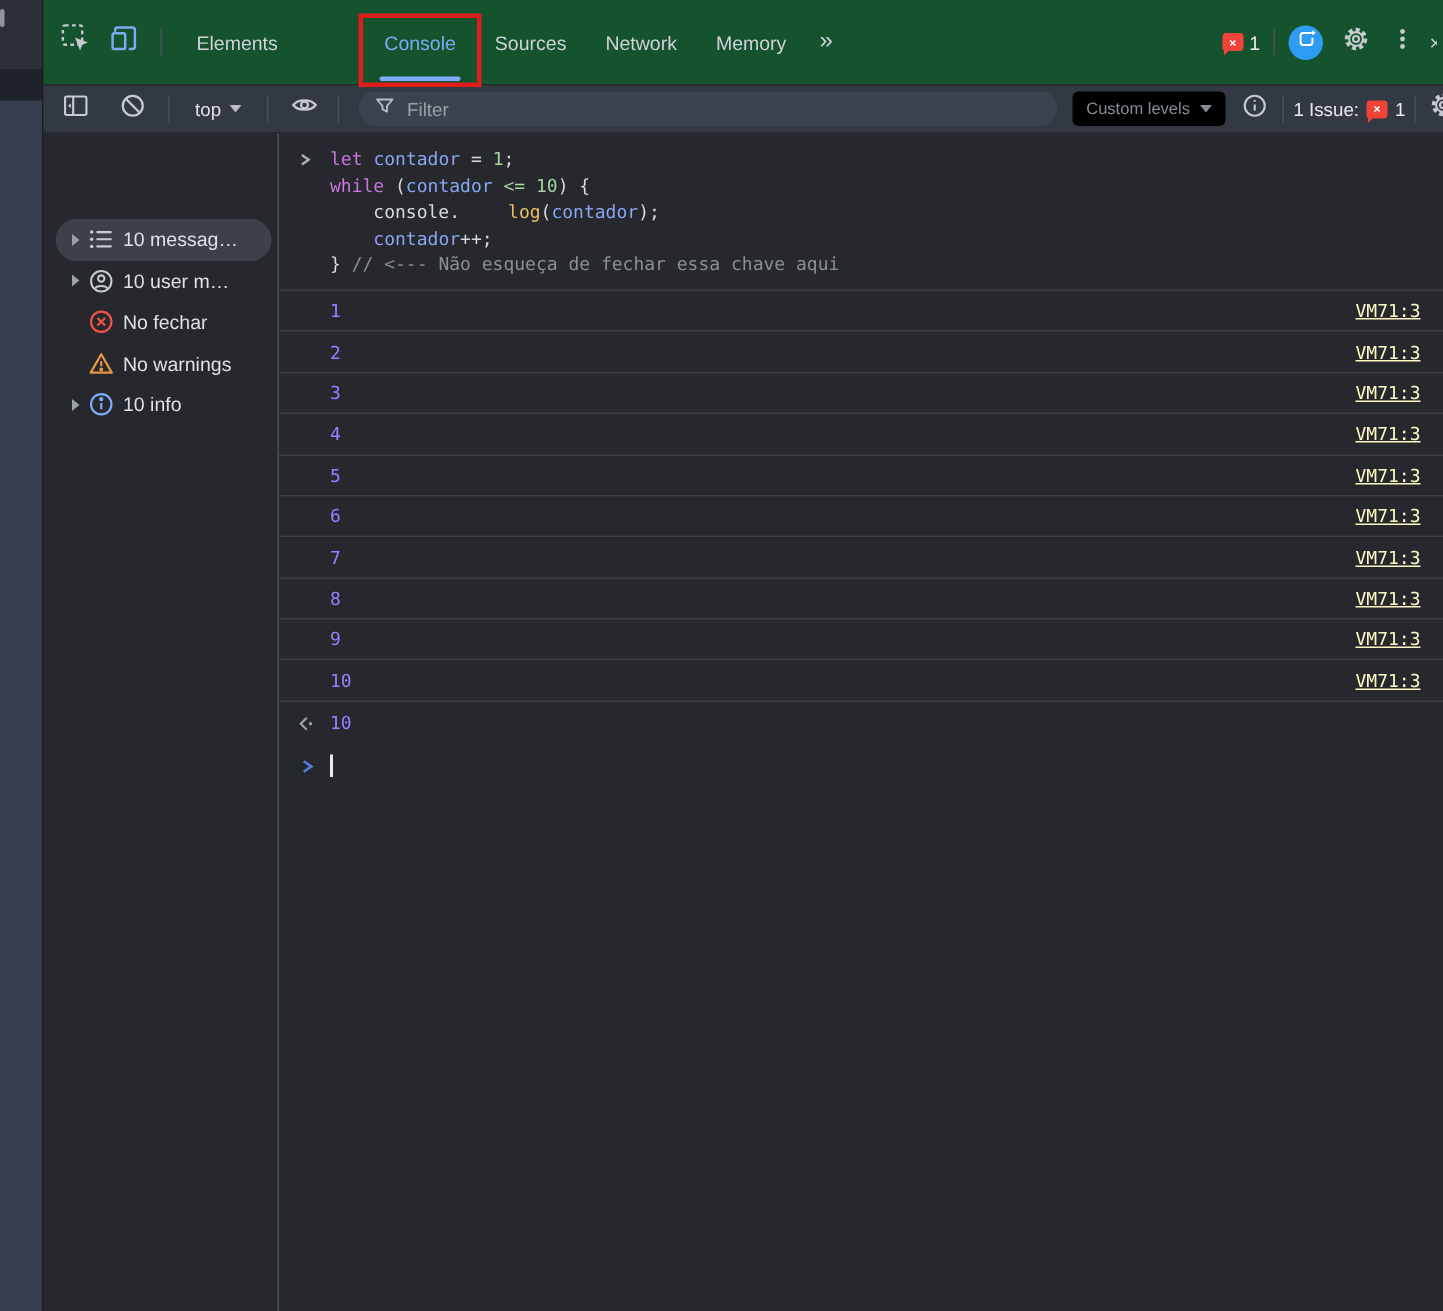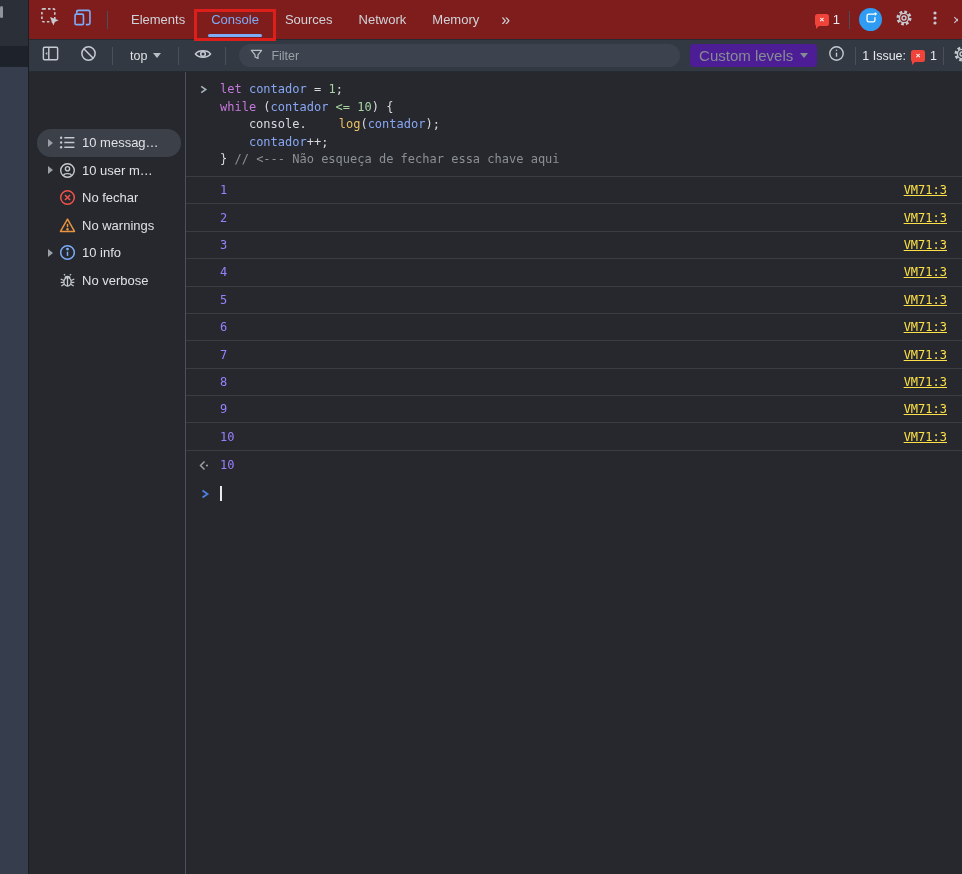--- a/index.html
+++ b/index.html
@@ -10,27 +10,27 @@
   .page-strip { position:absolute; left:0; top:0; width:28px; height:874px; background:#363d4c; }
   .strip-top  { position:absolute; top:0; left:0; width:28px; height:46px; background:#2a2f38; }
   .strip-mid  { position:absolute; top:46px; left:0; width:28px; height:21px; background:#1e222a; }
   .strip-sliver { position:absolute; top:6px; left:0; width:3px; height:12px; background:#8f949c; border-radius:2px; }
 
   
   .devtools { position:absolute; left:28px; top:0; width:934px; height:874px;
               display:flex; flex-direction:column; background:#26282d; border-left:1px solid #1b1e23; }
 
   
-  .tabbar { height:40px; flex-shrink:0; background:#7f1d1d; border-bottom:1px solid #262a31;
+  .tabbar { height:57px; flex-shrink:0; background:#14532d; border-bottom:1px solid #262a31;
             display:flex; align-items:center; position:relative; }
   .icon-btn { width:26px; height:26px; display:flex; align-items:center; justify-content:center; flex-shrink:0; }
   .vsep { width:1px; height:18px; background:#4a4f58; flex-shrink:0; }
   .tabs { display:flex; height:100%; align-items:stretch; margin-left:10px; }
   .tab { padding:0 13px; font-size:13px; color:#cfd3d8; display:flex; align-items:center; position:relative; cursor:default; }
-  .tab.active { color:#7cacf8; }
+  .tab.active { color:#7cacf8;margin-left:45px; }
   .tab.active::after { content:""; position:absolute; left:10px; right:10px; bottom:2px; height:3px;
                        background:#7cacf8; border-radius:2px; }
   .tab.active::before { content:""; position:absolute; top:9px; bottom:-2px; left:-4px; right:-4px;
                         border:3px solid #dc1f1a; z-index:30; pointer-events:none; }
   .more-tabs { color:#cfd3d8; font-size:16px; padding:0 9px; letter-spacing:-1px; }
   .tabbar-right { margin-left:auto; display:flex; align-items:center; gap:9px; padding-right:4px; }
   .msg-badge { display:flex; align-items:center; gap:4px; color:#e8eaed; font-size:13px; }
   .badge-ico { width:14px; height:12px; background:#f0443b; border-radius:2.5px; position:relative;
                color:#fff; font-size:8px; font-weight:bold; display:flex; align-items:center; justify-content:center;
                font-family:"Liberation Sans",sans-serif; }
@@ -45,21 +45,21 @@
   .toolbar2 { height:32px; flex-shrink:0; background:#333942; border-bottom:1px solid #262a31;
               display:flex; align-items:center; padding-left:8px; position:relative; overflow:hidden; gap:6px; }
   .ctx-dd { display:flex; align-items:center; gap:6px; color:#dfe1e5; font-size:12.5px; padding:0 6px; }
   .caret { width:0; height:0; border-left:4.5px solid transparent; border-right:4.5px solid transparent;
            border-top:5px solid #b9bec5; }
   .filter-pill { flex:1; height:23px; background:#3d434e; border-radius:12px;
                  display:flex; align-items:center; gap:8px; padding:0 11px; margin:0 4px; min-width:0; }
   .filter-pill input { background:transparent; border:none; outline:none; color:#dfe1e5;
                        font-size:12.5px; width:100%; font-family:"Liberation Sans",sans-serif; }
   .filter-pill input::placeholder { color:#9aa0a6; }
-  .custom-levels { height:23px; background:#4c1d95; border-radius:4px; color:#868c94; font-size:15px;
+  .custom-levels { height:23px; background:#000000; border-radius:4px; color:#868c94; font-size:11px;
                    display:flex; align-items:center; gap:7px; padding:0 9px; flex-shrink:0; }
   .custom-levels .caret { border-top-color:#868c94; }
   .issues { display:flex; align-items:center; gap:5px; color:#e8eaed; font-size:12.5px; flex-shrink:0; }
   .gear-clip { flex-shrink:0; width:10px; overflow:hidden; margin-left:2px; }
 
   
   .console-body { flex:1; display:flex; min-height:0; }
   .sidebar { width:157px; flex-shrink:0; border-right:1px solid #4a5160; padding-top:9px; }
   .side-item { height:27.5px; display:flex; align-items:center; padding-left:7px;
                margin:0 4px 0 8px; border-radius:14px; font-size:13px; color:#dfe1e5; cursor:default; }
@@ -81,21 +81,21 @@
   .tk-cmp { color:#a8d5a2; }
   .tk-fn  { color:#e9c062;margin-left:32px; }
   .tk-op  { color:#d7dae0; }
   .tk-def { color:#d7dae0; }
   .tk-com { color:#8b9096; }
 
   .outputs { border-top:1px solid #3a3d43; }
   .out-row { height:27.4px; border-bottom:1px solid #3a3d43; display:flex; align-items:center;
              padding:0 15px 0 34px; }
   .out-val { color:#9980ff; }
-  .out-src { margin-left:auto; color:#fde047; text-decoration:underline; cursor:pointer; }
+  .out-src { margin-left:auto; color:#fef9c3; text-decoration:underline; cursor:pointer; }
 
   .result-row { height:28px; display:flex; align-items:center; position:relative; padding-left:34px; }
   .res-arrow { position:absolute; left:11px; top:8px; }
   .res-val { color:#9980ff; }
 
   .prompt-row { height:30px; display:flex; align-items:center; position:relative; padding-left:34px; }
   .prompt-chevron { position:absolute; left:13px; top:9px; }
   .cursor { width:1.5px; height:15px; background:#e8eaed; animation:blink 1.2s step-end infinite; }
   @keyframes blink { 50% { opacity:0; } }
 </style>
@@ -311,41 +311,20 @@
           </span>
           <span class="side-ico">
             <svg width="17" height="17" viewBox="0 0 16 16" fill="none" stroke="#7cacf8" stroke-width="1.4">
               <circle cx="8" cy="8" r="6.4"></circle>
               <line x1="8" y1="7.2" x2="8" y2="11.2"></line>
               <circle cx="8" cy="4.8" r="0.65" fill="#7cacf8"></circle>
             </svg>
           </span>
           <span class="side-label">10 info</span>
         </div>
-        <div class="side-item">
-          <span class="tri-box">
-            <span class="tri" style="visibility: hidden;"></span>
-          </span>
-          <span class="side-ico">
-            <svg width="17" height="17" viewBox="0 0 16 16" fill="none" stroke="#c6cad1" stroke-width="1.2">
-              <ellipse cx="8" cy="9.3" rx="3.4" ry="4"></ellipse>
-              <path d="M5.8 5.8 C5.8 3.6 10.2 3.6 10.2 5.8"></path>
-              <line x1="8" y1="5.3" x2="8" y2="13.2"></line>
-              <line x1="4.6" y1="8" x2="1.6" y2="6.6"></line>
-              <line x1="4.6" y1="9.8" x2="1.6" y2="9.8"></line>
-              <line x1="4.8" y1="11.6" x2="2.2" y2="13.2"></line>
-              <line x1="11.4" y1="8" x2="14.4" y2="6.6"></line>
-              <line x1="11.4" y1="9.8" x2="14.4" y2="9.8"></line>
-              <line x1="11.2" y1="11.6" x2="13.8" y2="13.2"></line>
-              <line x1="5.7" y1="3.2" x2="4.7" y2="1.9"></line>
-              <line x1="10.3" y1="3.2" x2="11.3" y2="1.9"></line>
-            </svg>
-          </span>
-          <span class="side-label">No verbose</span>
-        </div>
       </div>
 
     <div class="main">
       <div class="command">
         <span class="cmd-chevron">
           <svg width="11" height="11" viewBox="0 0 12 12" fill="none" stroke="#aab2bc" stroke-width="1.7">
               <path d="M3.5 2.5 L8.5 6 L3.5 9.5"></path>
             </svg>
         </span>
         <div id="cmd-lines">

